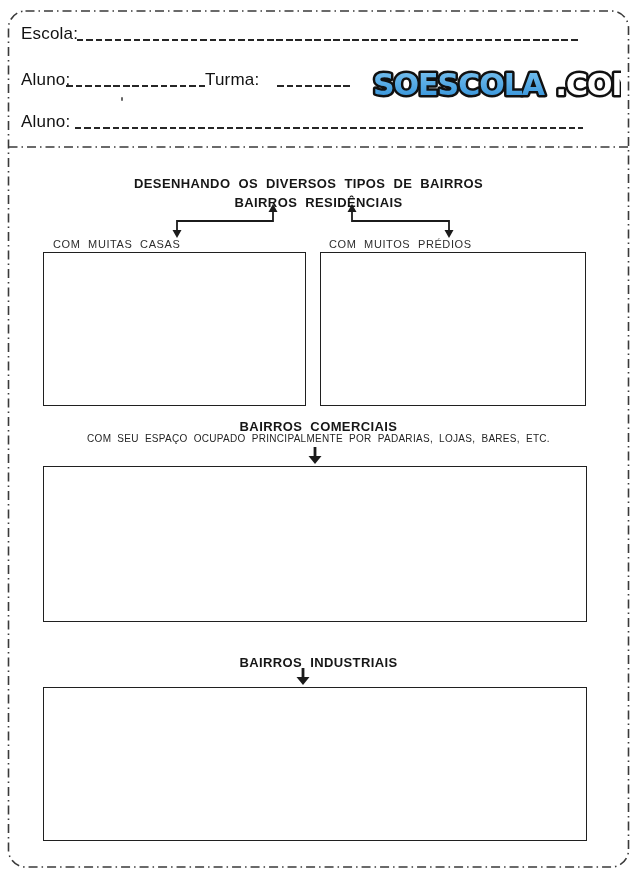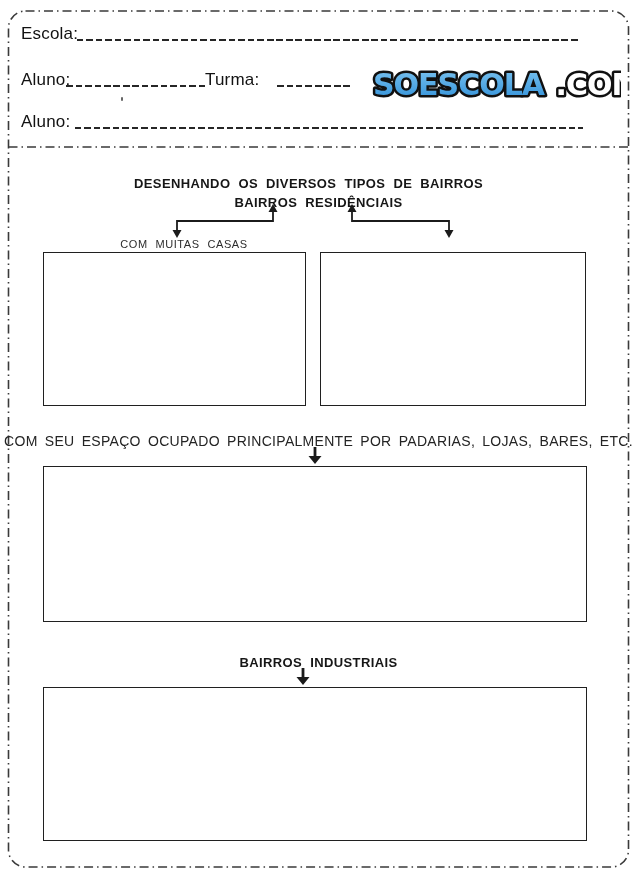--- a/index.html
+++ b/index.html
@@ -21,25 +21,25 @@
     background:repeating-linear-gradient(90deg,#262626 0 6.5px,transparent 6.5px 9.5px);
   }
   .logo-svg{position:absolute;left:371px;top:60px;}
   .h{
     position:absolute;left:0;width:637px;text-align:center;
     font-weight:bold;font-size:13px;color:#161616;
     letter-spacing:0.4px;word-spacing:4px;white-space:nowrap;
   }
   .sub{
     position:absolute;left:0;width:637px;text-align:center;
-    font-size:14px;color:#242424;
+    font-size:10px;color:#242424;
     letter-spacing:0.3px;word-spacing:3px;white-space:nowrap;
   }
   .box-label{
-    position:absolute;text-align:center;
+    position:absolute;text-align:left;
     font-size:11px;color:#2d2d2d;
     letter-spacing:0.6px;word-spacing:4px;white-space:nowrap;
   }
   .draw-box{
     position:absolute;background:#ffffff;
     border:1.5px solid #202020;
   }
   .speck{position:absolute;left:121px;top:97px;width:2px;height:4px;background:#666;border-radius:1px;}
 </style>
 </head>
@@ -99,24 +99,26 @@
       <tspan fill="url(#logoBlue)">SOESCOLA</tspan>
       <tspan dx="2" fill="#ffffff">.COM</tspan>
     </text>
   </svg>
 
   <div class="h" style="top:176px;transform:translateX(-10px)">DESENHANDO OS DIVERSOS TIPOS DE BAIRROS</div>
 
   <div class="h" style="top:195px">BAIRROS RESIDÊNCIAIS</div>
 
   <div class="box-label" style="left:53px;top:238px;width:262px">COM MUITAS CASAS</div>
+  <div class="box-label" style="left:329px;top:238px;width:262px">COM MUITOS PRÉDIOS</div>
 
   <div class="draw-box" style="left:43px;top:252px;width:261px;height:152px"></div>
   <div class="draw-box" style="left:320px;top:252px;width:264px;height:152px"></div>
 
+  <div class="h" style="top:419px">BAIRROS COMERCIAIS</div>
   <div class="sub" style="top:433px">COM SEU ESPAÇO OCUPADO PRINCIPALMENTE POR PADARIAS, LOJAS, BARES, ETC.</div>
 
   <div class="draw-box" style="left:43px;top:466px;width:542px;height:154px"></div>
 
   <div class="h" style="top:655px">BAIRROS INDUSTRIAIS</div>
 
   <div class="draw-box" style="left:43px;top:687px;width:542px;height:152px"></div>
 
 </div>
 

